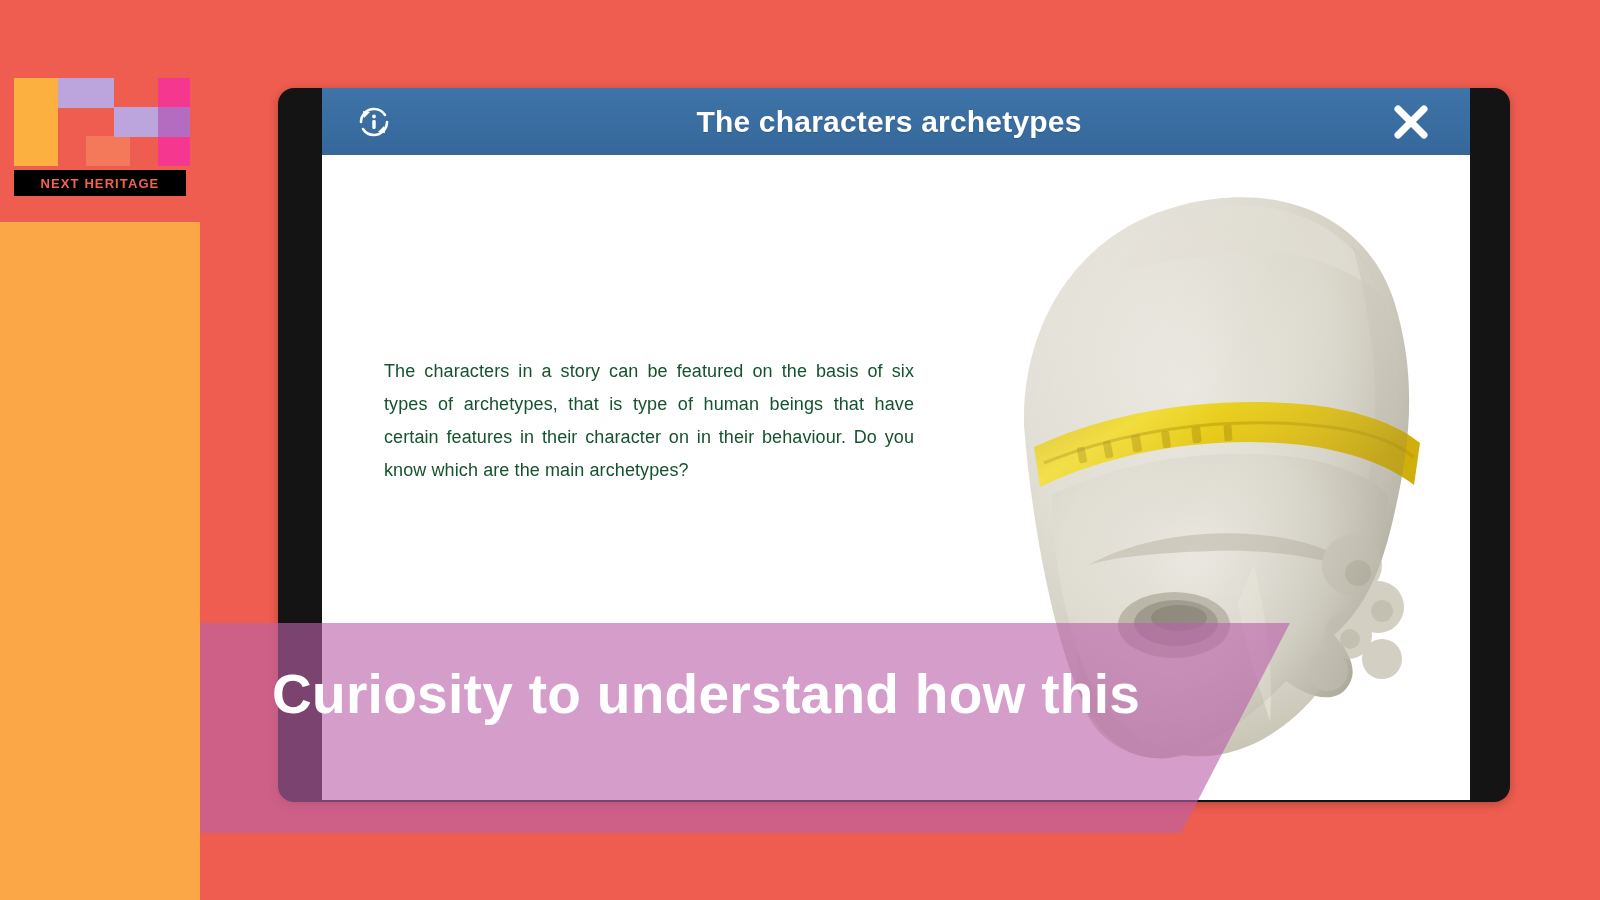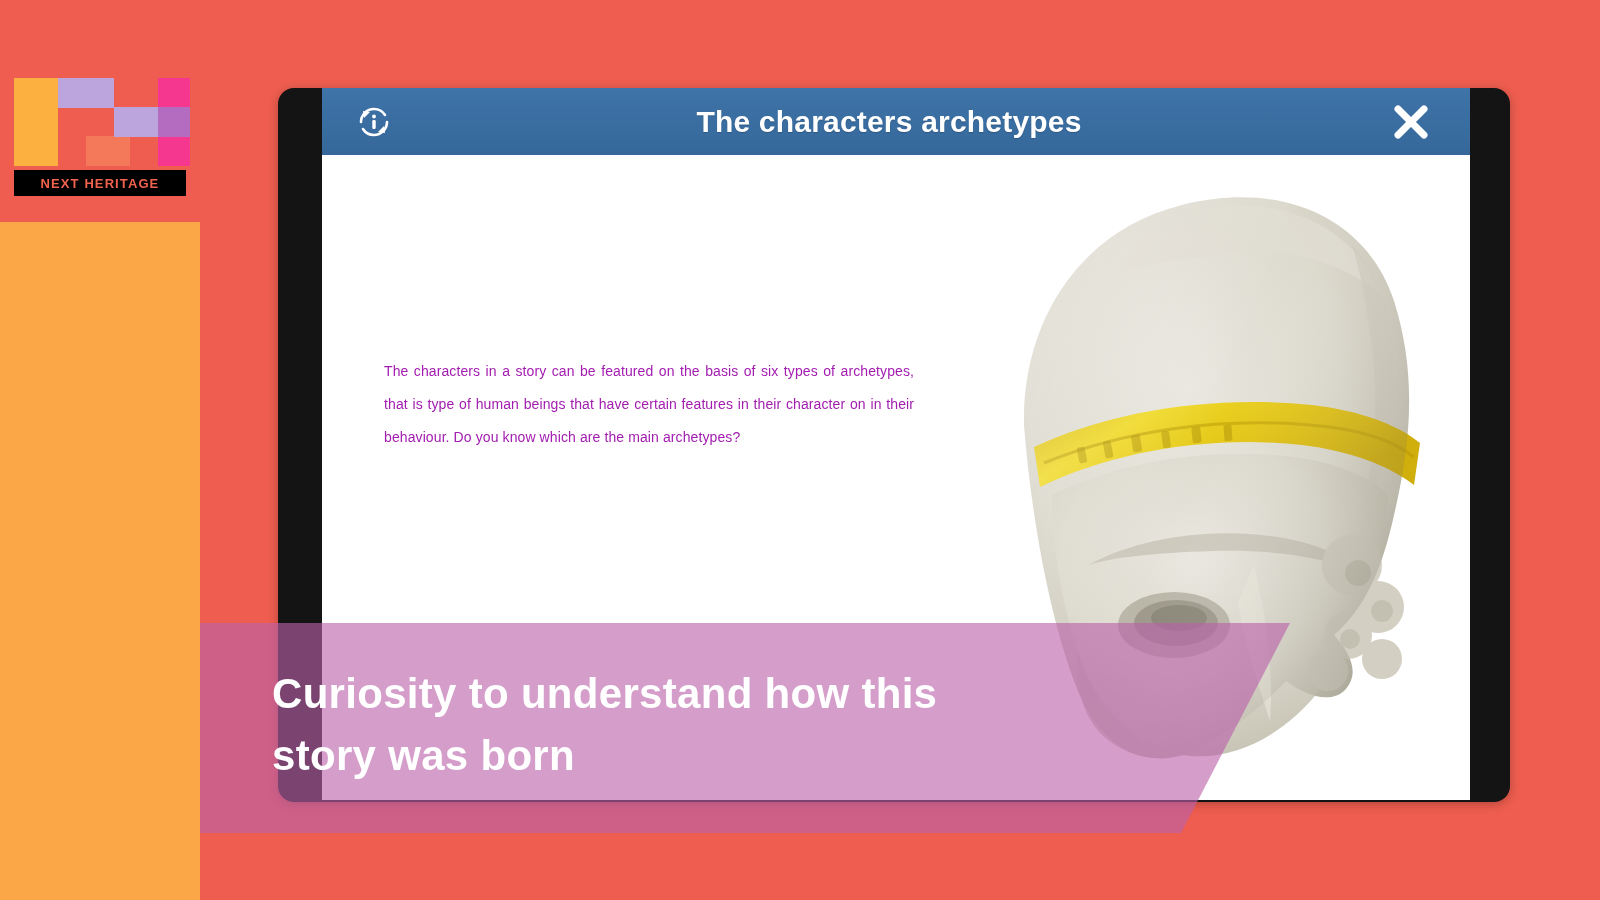--- a/index.html
+++ b/index.html
@@ -97,22 +97,22 @@
   
   .app-body{
     position:relative;
     height:645px;
     background:#fff;
   }
   .body-text{
     position:absolute;
     left:62px; top:200px;
     width:530px;
-    color:#a21caf;
-    font-size:14px;
+    color:#14532d;
+    font-size:18px;
     line-height:33px;
     text-align:justify;
     font-family:"Liberation Sans", sans-serif;
     letter-spacing:.1px;
   }
 
   
   .artwork{
     position:absolute;
     left:560px; top:-60px;
@@ -128,21 +128,21 @@
     background:rgba(186,97,170,.62);
     -webkit-clip-path:polygon(0 0, 100% 0, 90% 100%, 0 100%);
     clip-path:polygon(0 0, 100% 0, 90% 100%, 0 100%);
     z-index:5;
   }
   .caption-text{
     position:absolute;
     left:72px; top:40px;
     width:870px;
     color:#ffffff;
-    font-size:42px;
+    font-size:55px;
     font-weight:bold;
     line-height:62px;
     letter-spacing:.3px;
   }
 </style>
 </head>
 <body>
 
 <div class="orange-block"></div>
 
@@ -270,15 +270,14 @@
                    C170 532 150 430 142 330 Z" fill="url(#shadeG)"></path>
         </svg>
       </div>
     </div>
   </div>
 </div>
 
 <div class="caption-banner">
   <div class="caption-text">
     <div>Curiosity to understand how this</div>
-    <div>story was born</div>
   </div>
 </div>
 
 </body></html>

